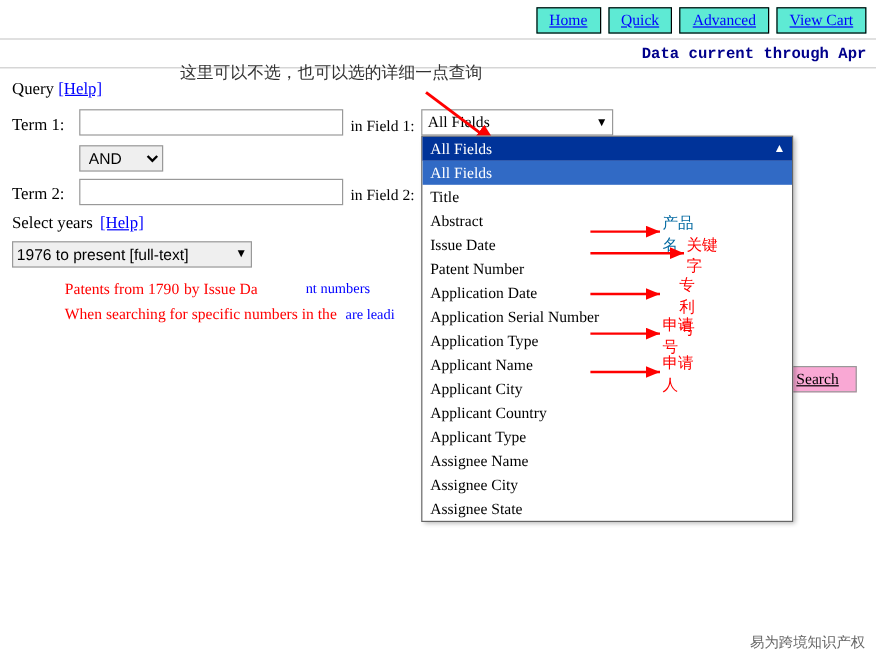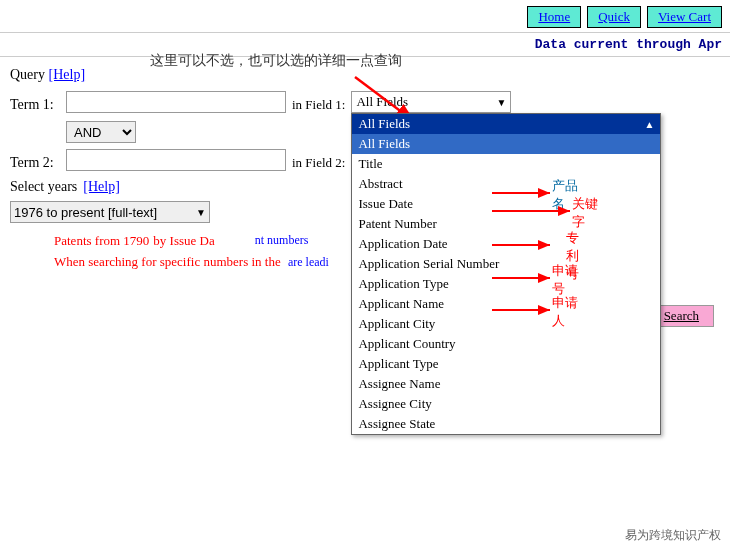--- a/index.html
+++ b/index.html
@@ -210,20 +210,21 @@
       font-size: 13px;
       padding: 1px 3px;
     }
   </style>
 </head>
 <body>
 
 <div class="top-nav">
   <button class="nav-btn">Home</button>
   <button class="nav-btn">Quick</button>
+  <button class="nav-btn">Advanced</button>
   <button class="nav-btn" style="display:block;margin-top:0;">View Cart</button>
 </div>
 
 <div class="data-current">Data current through Apr</div>
 
 <div style="position:absolute; top:52px; left:150px; font-size:14px; color:#333; font-family:'SimSun','宋体',serif; z-index:5;">这里可以不选，也可以选的详细一点查询</div>
 
 <div style="position:absolute; top:72px; left:350px; z-index:5; pointer-events:none;">
   <svg width="80" height="60">
     <defs>

